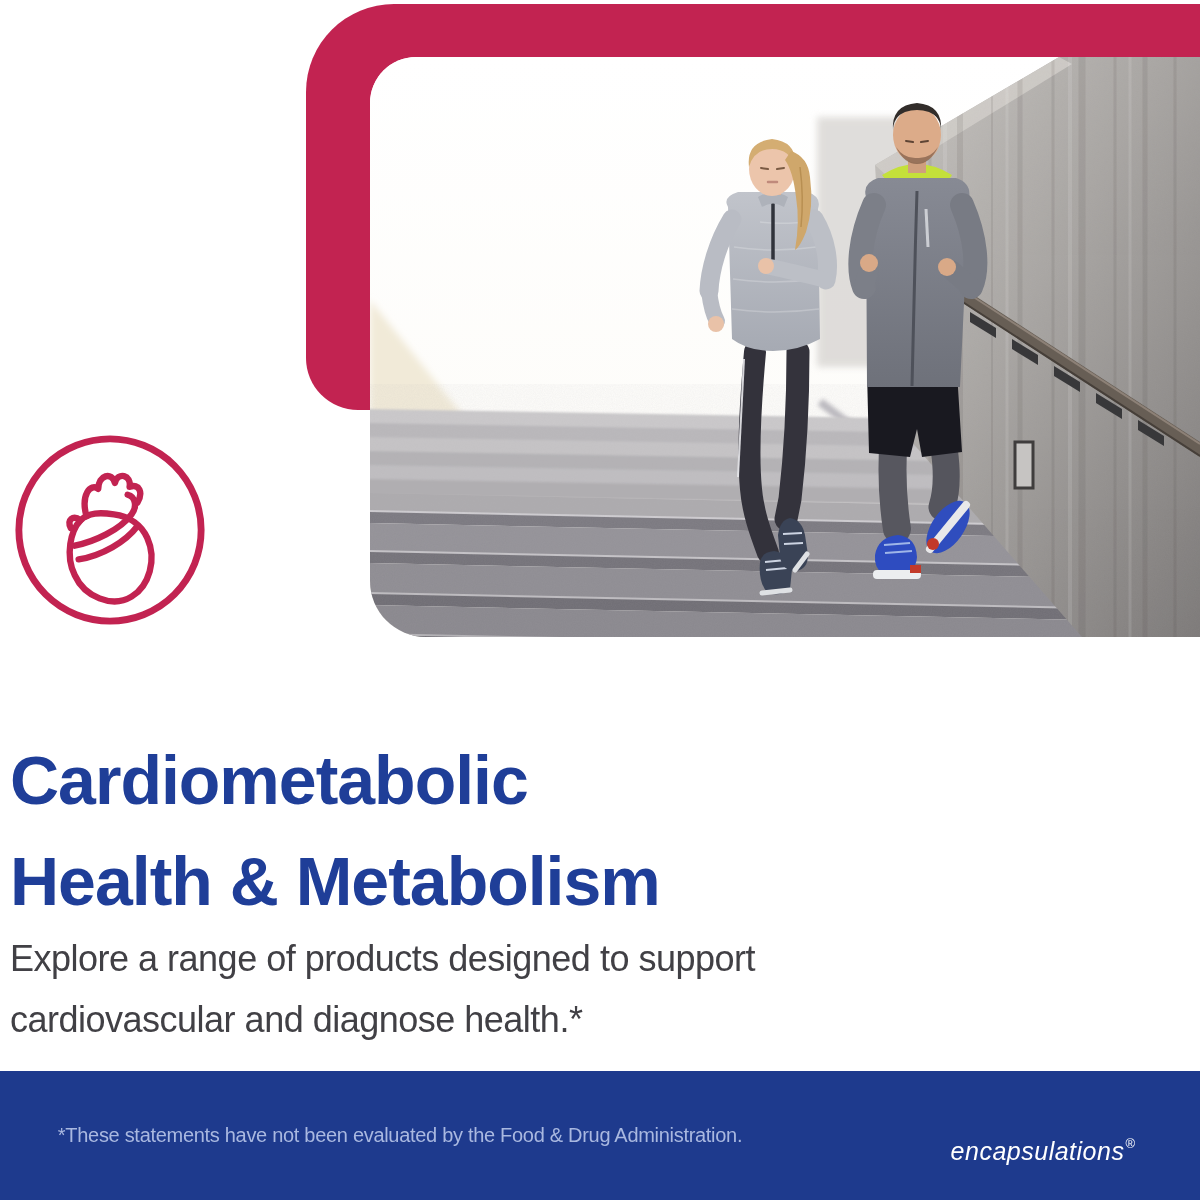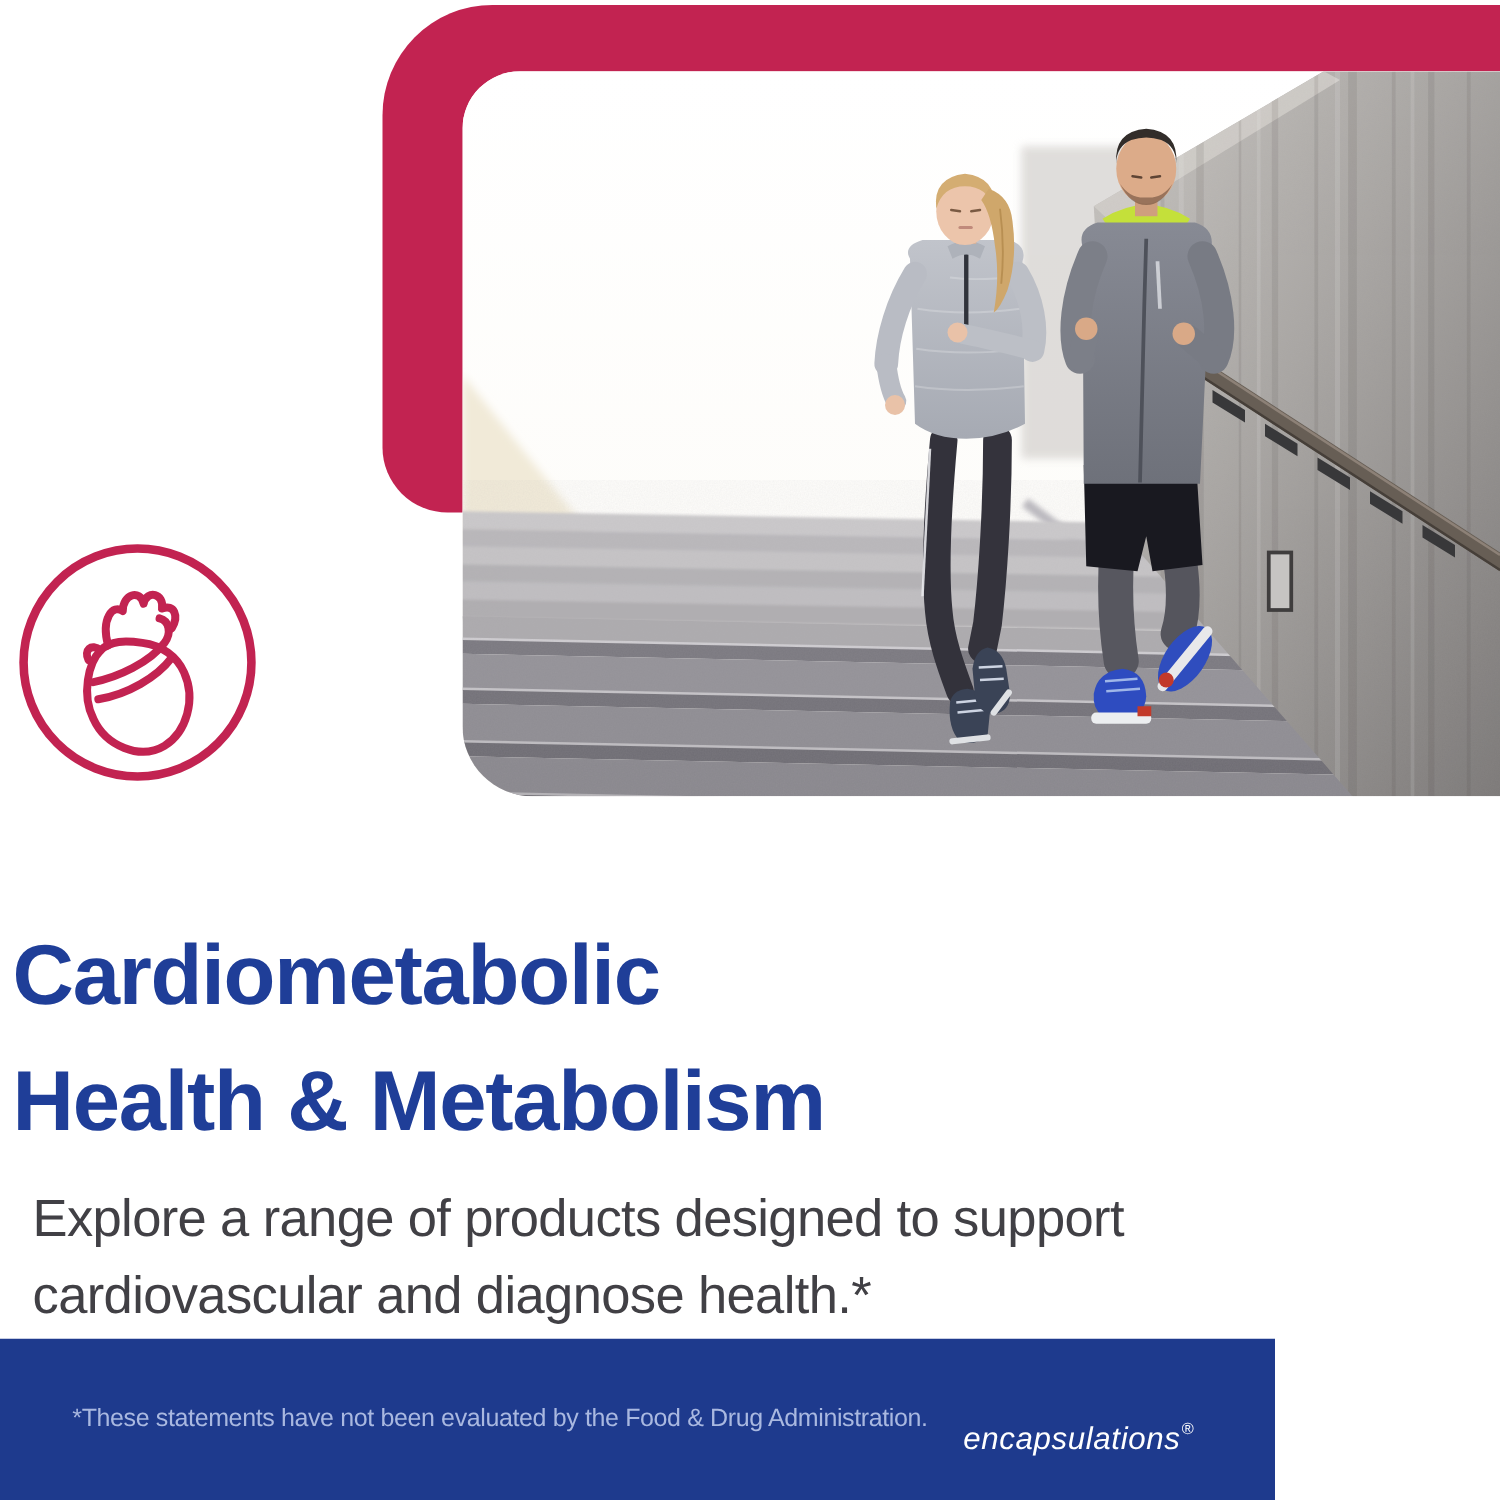--- a/index.html
+++ b/index.html
@@ -19,28 +19,28 @@
   .photo svg{display:block}
   .heart-badge{position:absolute;left:12px;top:432px;width:196px;height:196px}
   
   .heading{
     position:absolute;left:10px;top:730px;margin:0;
     font-size:68px;line-height:101px;font-weight:bold;
     letter-spacing:-1px;color:#1f3e98;
   }
   .heading span{display:block}
   .subtitle{
-    position:absolute;left:10px;top:928px;margin:16px;
-    font-size:42px;line-height:61px;font-weight:300;
+    position:absolute;left:10px;top:928px;margin:0;
+    font-size:36px;line-height:61px;font-weight:300;
     letter-spacing:-0.5px;color:#414045;
   }
   .subtitle span{display:block}
   
   .footer{
-    position:absolute;left:0;top:1071px;width:1020px;height:129px;
+    position:absolute;left:0;top:1071px;width:1200px;height:129px;
     background:#1e3a8d;display:flex;align-items:center;
   }
   .disclaimer{
     width:800px;text-align:center;color:#a9b8e0;
     font-size:20px;line-height:25px;letter-spacing:-0.3px;
   }
   .logo{position:absolute;right:66px;bottom:34px;text-align:right;color:#ffffff}
   .logo-brand{
     font-size:58px;line-height:40px;font-weight:bold;font-style:italic;
     letter-spacing:-3px;padding-right:6px;

